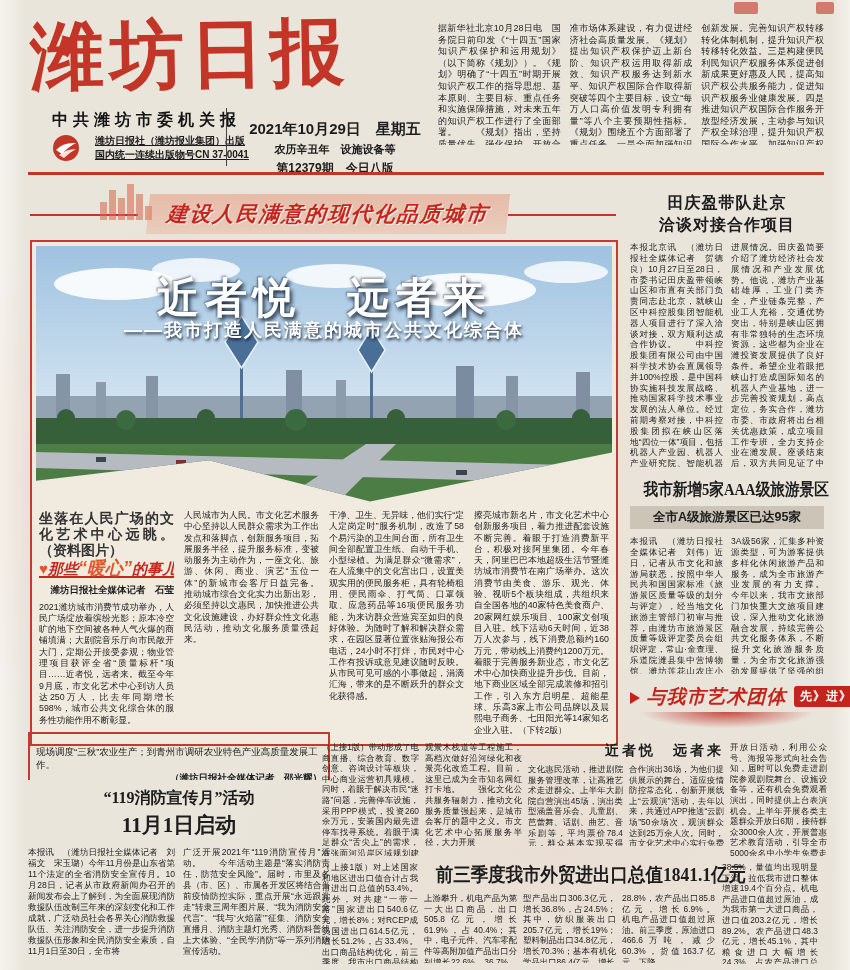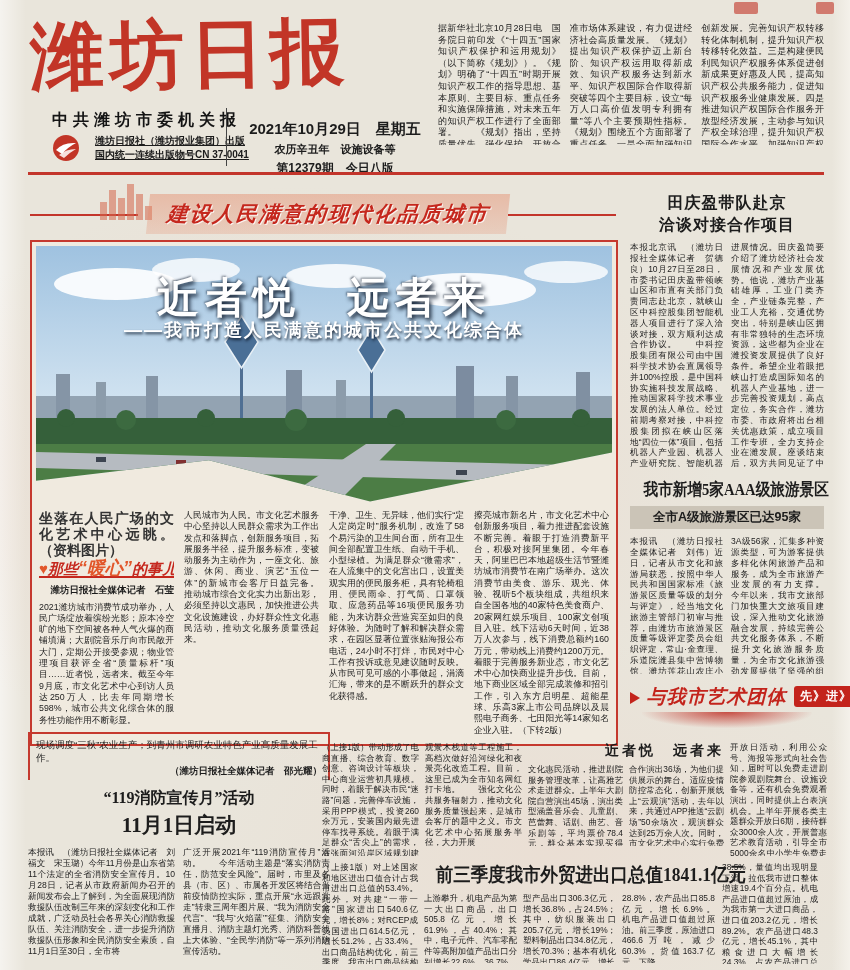--- a/index.html
+++ b/index.html
@@ -84,21 +84,21 @@
   .sbb-main{font-weight:bold;font-style:italic;font-size:19px;color:#c3241c;letter-spacing:1px;}
   .sbb-tag{display:inline-block;background:#c3241c;color:#fff;font-weight:bold;font-size:12px;
         padding:2px 6px;border-radius:3px;margin-left:3px;vertical-align:3px;letter-spacing:1px;}
   .flag-icon{display:inline-block;width:0;height:0;border-top:6px solid transparent;border-bottom:6px solid transparent;
         border-left:10px solid #c3241c;vertical-align:-1px;margin-right:2px;}
   .sbb-arc{margin:2px auto 0;width:170px;height:16px;
         background:radial-gradient(ellipse at 50% 0,rgba(190,40,30,.8),rgba(190,40,30,0) 72%);}
 
   
   .mid-note{position:absolute;left:28px;top:732px;width:302px;height:48px;
-        border:2px solid #c5392e;border-bottom:none;padding:4px 6px 0;box-sizing:border-box;
+        border:2px solid #c5392e;border-bottom:none;padding:11px 6px 0;box-sizing:border-box;
         font-size:9.5px;line-height:13px;overflow:hidden;}
   .mid-note .by{text-align:right;font-weight:bold;}
   .fire{position:absolute;left:28px;top:788px;width:302px;height:178px;}
   .fire-t1{font-family:"Liberation Serif",serif;font-weight:bold;font-size:16px;text-align:center;}
   .fire-t2{font-family:"Liberation Serif",serif;font-weight:bold;font-size:21px;text-align:center;margin-top:2px;}
   .fire .sb-cols{height:112px;margin-top:8px;}
   .fire .scol{font-size:8.6px;line-height:11px;}
 
   .jumpf{position:absolute;left:322px;top:742px;width:502px;height:114px;display:flex;gap:6px;}
   .jcol{width:97px;flex:0 0 auto;font-size:8.4px;line-height:10.6px;text-align:justify;overflow:hidden;}

